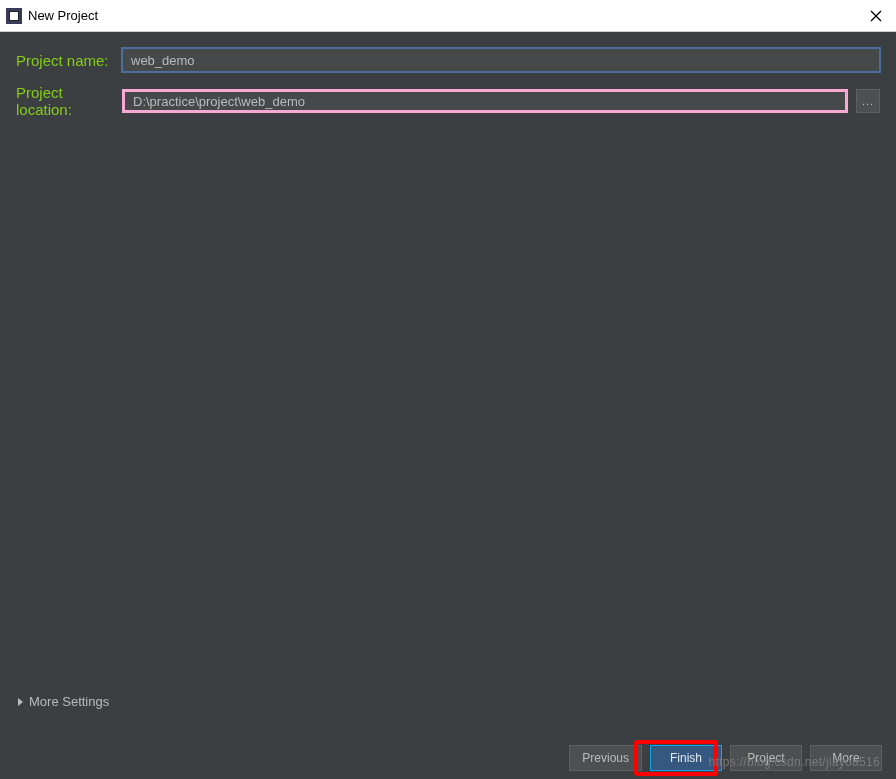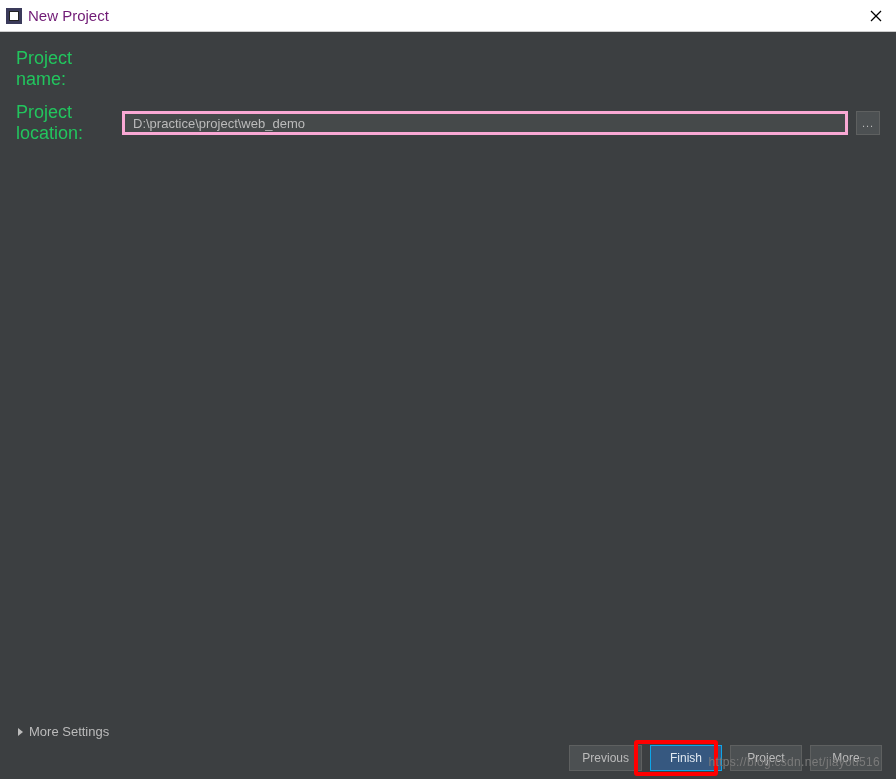--- a/index.html
+++ b/index.html
@@ -38,22 +38,22 @@
       align-items: center;
       justify-content: center;
     }
     .app-icon-inner {
       width: 10px;
       height: 10px;
       background: #ffffff;
       border: 1px solid #222;
     }
     .titlebar-text {
-      color: #701a75;
-      font-size: 15px;
+      color: #000000;
+      font-size: 13px;
     }
     .close-btn {
       width: 24px;
       height: 24px;
       display: flex;
       align-items: center;
       justify-content: center;
       cursor: pointer;
     }
     .close-btn svg {
@@ -63,22 +63,22 @@
     .content {
       padding: 16px 16px 0 16px;
     }
     .form-row {
       display: flex;
       align-items: center;
       margin-bottom: 12px;
       gap: 8px;
     }
     .form-label {
-      color: #22c55e;
-      font-size: 18px;
+      color: #84cc16;
+      font-size: 15px;
       width: 98px;
       flex-shrink: 0;
     }
     .text-input {
       flex: 1;
       height: 24px;
       background: #45494a;
       border: 3px solid #f9a8d4;
       color: #bbbbbb;
       font-size: 13px;
@@ -97,21 +97,21 @@
       color: #bbbbbb;
       display: flex;
       align-items: center;
       justify-content: center;
       cursor: pointer;
       font-size: 11px;
       letter-spacing: 1px;
     }
     .more-settings {
       position: absolute;
-      bottom: 40px;
+      bottom: 70px;
       left: 18px;
       display: flex;
       align-items: center;
       gap: 6px;
       cursor: pointer;
       color: #bbbbbb;
       font-size: 13px;
     }
     .more-settings-chevron {
       width: 0;
@@ -177,20 +177,21 @@
     <svg viewBox="0 0 12 12">
       <line x1="1" y1="1" x2="11" y2="11" stroke="#000" stroke-width="1.2"></line>
       <line x1="11" y1="1" x2="1" y2="11" stroke="#000" stroke-width="1.2"></line>
     </svg>
   </div>
 </div>
 
 <div class="content">
   <div class="form-row">
     <span class="form-label">Project name:</span>
+    <input type="text" class="text-input focused" value="web_demo" style="">
   </div>
   <div class="form-row">
     <span class="form-label">Project location:</span>
     <input type="text" class="text-input" value="D:\practice\project\web_demo" style="">
     <div class="browse-btn">
       <span>...</span>
     </div>
   </div>
 </div>
 

